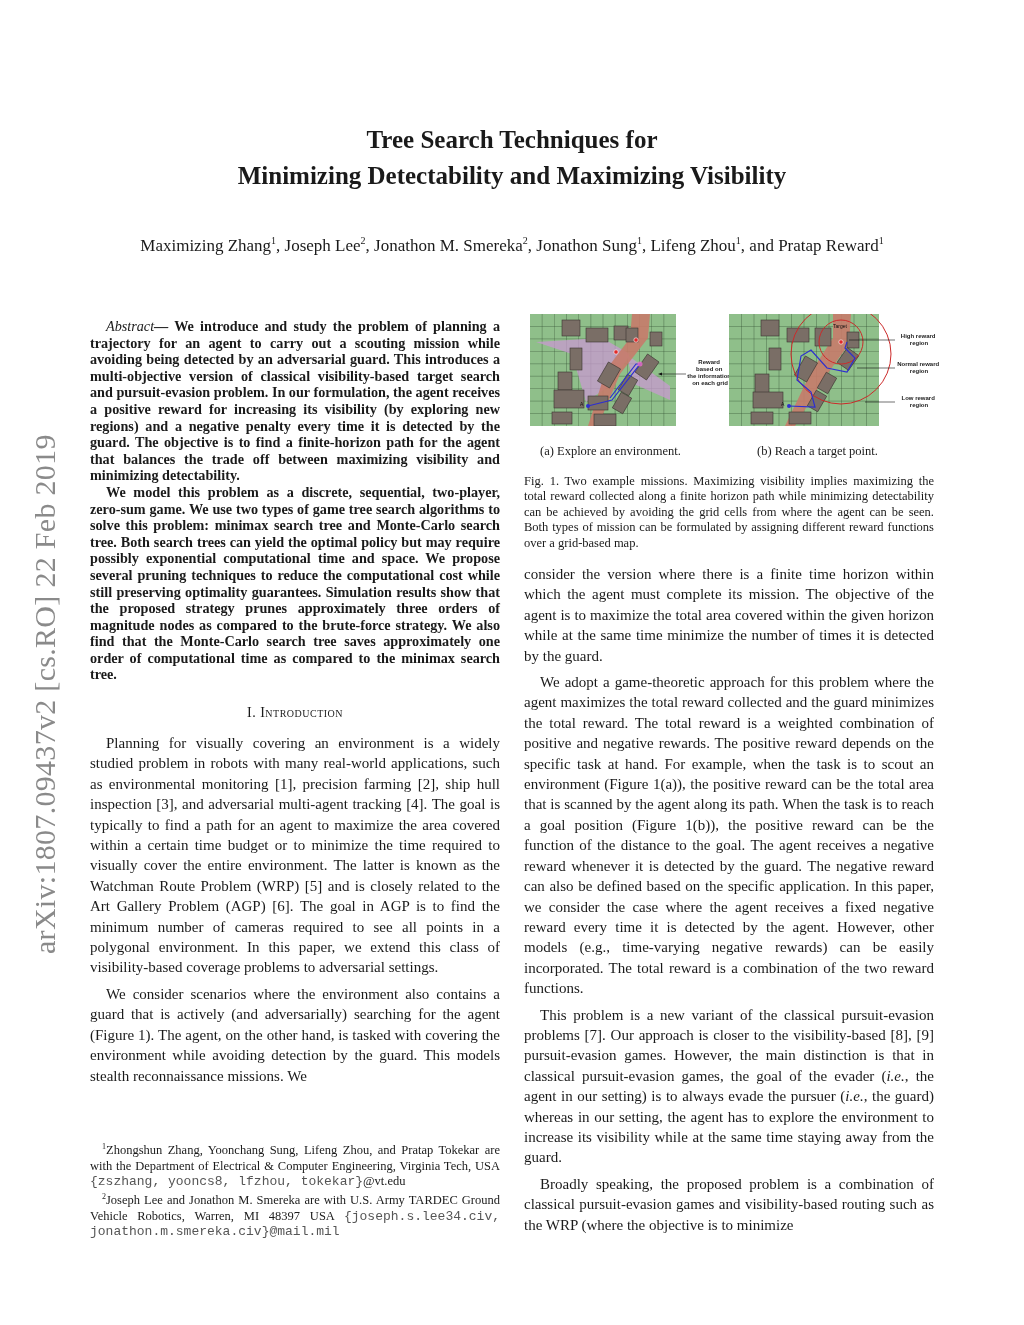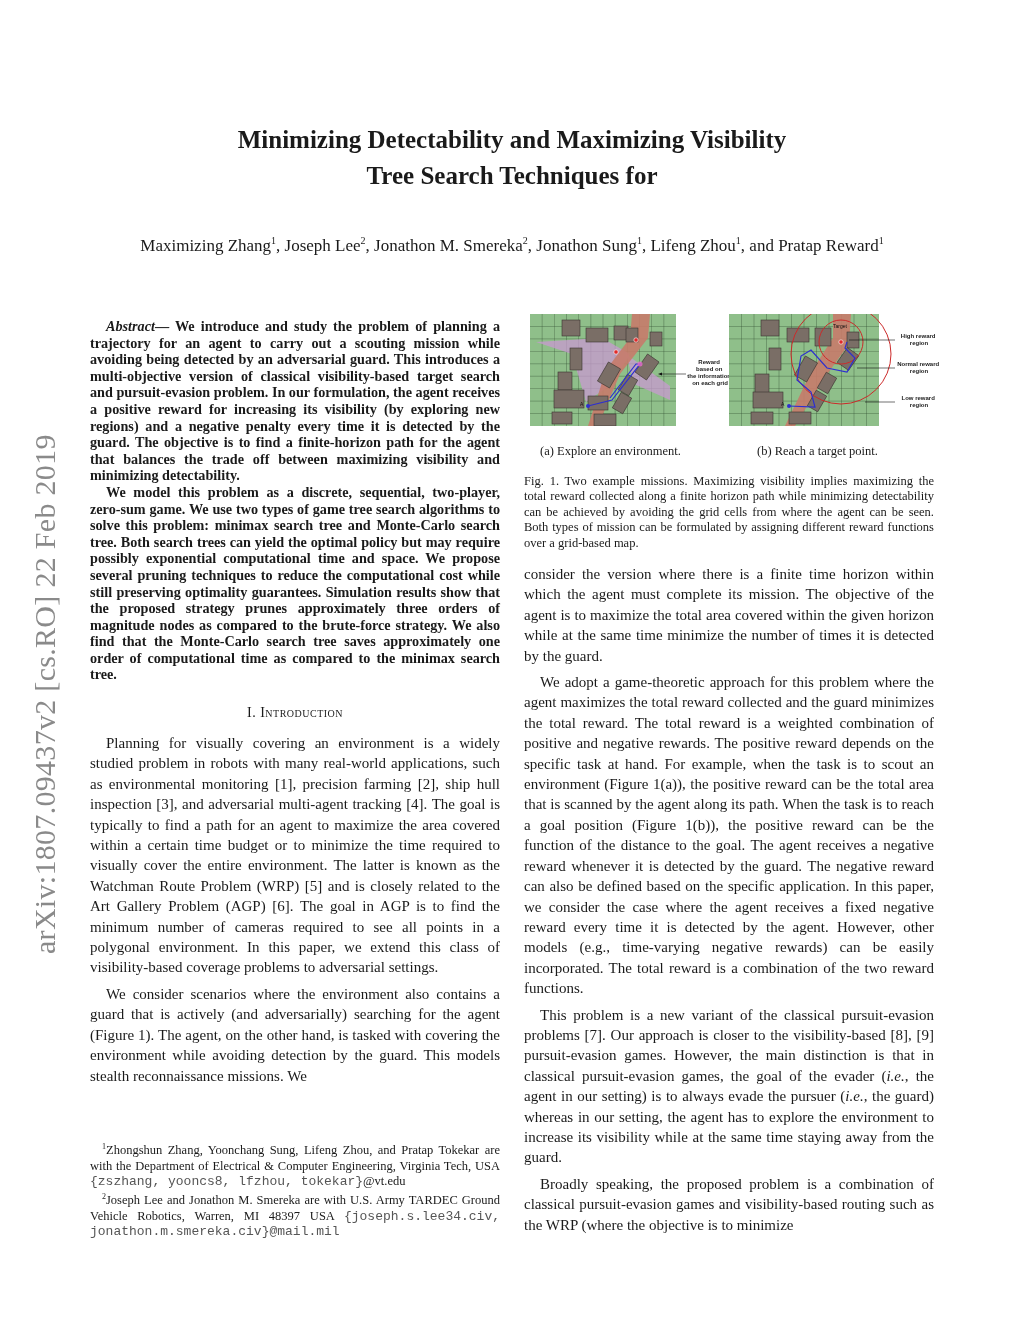--- a/index.html
+++ b/index.html
@@ -10,21 +10,21 @@
   .authors { position: absolute; left: 0; width: 1024px; top: 234px; text-align: center;
              font-size: 17px; line-height: 24px; }
   .authors sup { font-size: 10px; vertical-align: super; line-height: 0; }
   .arxiv { position: absolute; left: 28px; top: 954px; transform-origin: 0 0;
            transform: rotate(-90deg); font-size: 30px; color: #8a8a8a; white-space: nowrap;
            letter-spacing: 0.3px; width: 620px; }
   .col { position: absolute; font-size: 15px; line-height: 20.4px; text-align: justify; }
   .col-left { left: 90px; width: 410px; }
   .col-right { left: 524px; width: 410px; }
   .abstract { top: 318px; font-weight: bold; font-size: 14.2px; line-height: 16.6px; }
-  .abstract .lbl { font-style: italic; font-weight: bold; }
+  .abstract .lbl { font-style: italic; font-weight: normal; }
   .abstract p { margin: 0; text-indent: 16px; }
   .section-head { position: absolute; left: 90px; width: 410px; top: 705px; text-align: center;
                   font-size: 14px; letter-spacing: 0.5px; }
   .section-head .sc { font-variant: small-caps; }
   .intro { top: 733px; }
   .intro p, .rbody p { margin: 0 0 6px 0; text-indent: 16px; }
   .footnotes { position: absolute; left: 90px; width: 410px; top: 1112px; font-size: 12.5px;
                line-height: 15.4px; text-align: justify; margin-top: 27px; }
   .footnotes p { margin: 0; text-indent: 12px; }
   .footnotes sup { font-size: 8px; }
@@ -36,22 +36,22 @@
   .figcap { position: absolute; left: 524px; top: 474px; width: 410px; font-size: 12.5px;
             line-height: 15.4px; text-align: justify; }
   .rbody { top: 564px; }
   .annot { font-family: "Liberation Sans", "DejaVu Sans", sans-serif; font-size: 6px;
            font-weight: bold; fill: #222; }
 </style>
 </head>
 <body>
 
 <div class="title">
+  <div>Tree Search Techniques for</div>
   <div>Minimizing Detectability and Maximizing Visibility</div>
-  <div>Tree Search Techniques for</div>
 </div>
 
 <div class="authors" id="authors"><span>Maximizing Zhang</span><sup>1</sup><span>, </span><span>Joseph Lee</span><sup>2</sup><span>, </span><span>Jonathon M. Smereka</span><sup>2</sup><span>, </span><span>Jonathon Sung</span><sup>1</sup><span>, </span><span>Lifeng Zhou</span><sup>1</sup><span>, and </span><span>Pratap Reward</span><sup>1</sup><span></span></div>
 
 <div class="arxiv">arXiv:1807.09437v2  [cs.RO]  22 Feb 2019</div>
 
 <div class="col col-left abstract">
   <p><span class="lbl">Abstract</span><span>— </span><span>We introduce and study the problem of planning a trajectory for an agent to carry out a scouting mission while avoiding being detected by an adversarial guard. This introduces a multi-objective version of classical visibility-based target search and pursuit-evasion problem. In our formulation, the agent receives a positive reward for increasing its visibility (by exploring new regions) and a negative penalty every time it is detected by the guard. The objective is to find a finite-horizon path for the agent that balances the trade off between maximizing visibility and minimizing detectability.</span></p>
   <p>We model this problem as a discrete, sequential, two-player, zero-sum game. We use two types of game tree search algorithms to solve this problem: minimax search tree and Monte-Carlo search tree. Both search trees can yield the optimal policy but may require possibly exponential computational time and space. We propose several pruning techniques to reduce the computational cost while still preserving optimality guarantees. Simulation results show that the proposed strategy prunes approximately three orders of magnitude nodes as compared to the brute-force strategy. We also find that the Monte-Carlo search tree saves approximately one order of computational time as compared to the minimax search tree.</p>
 </div>

